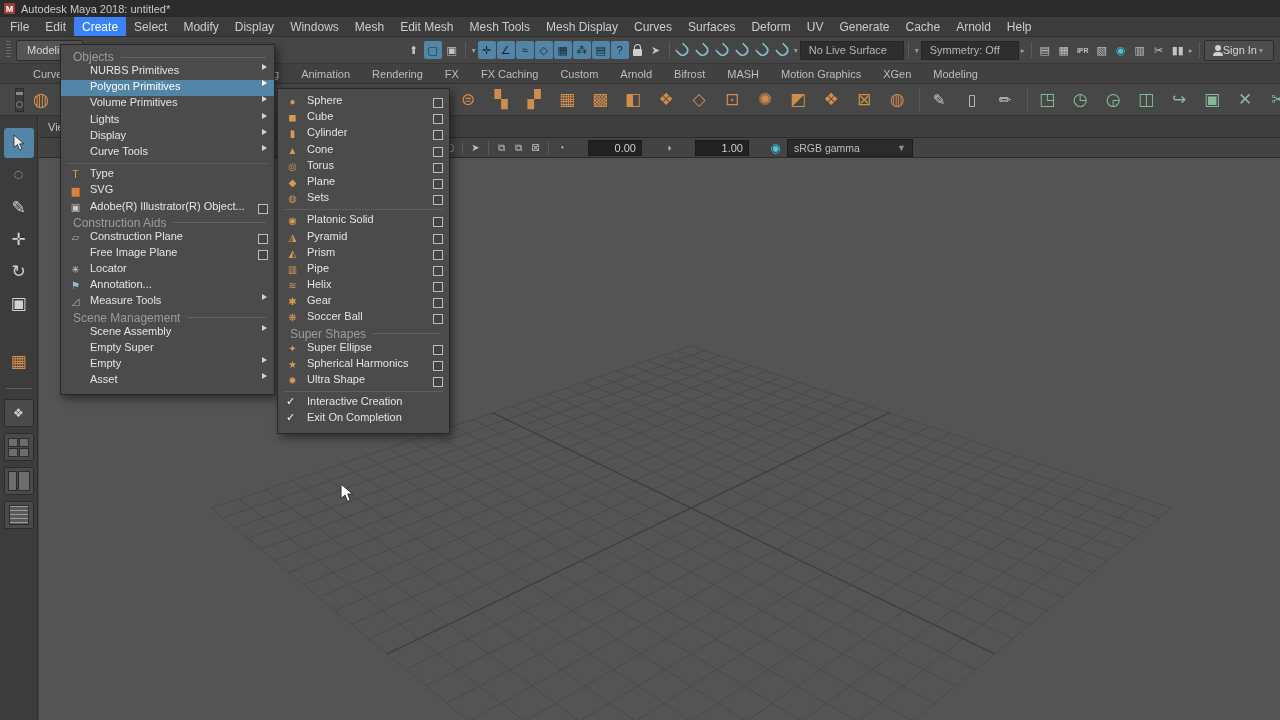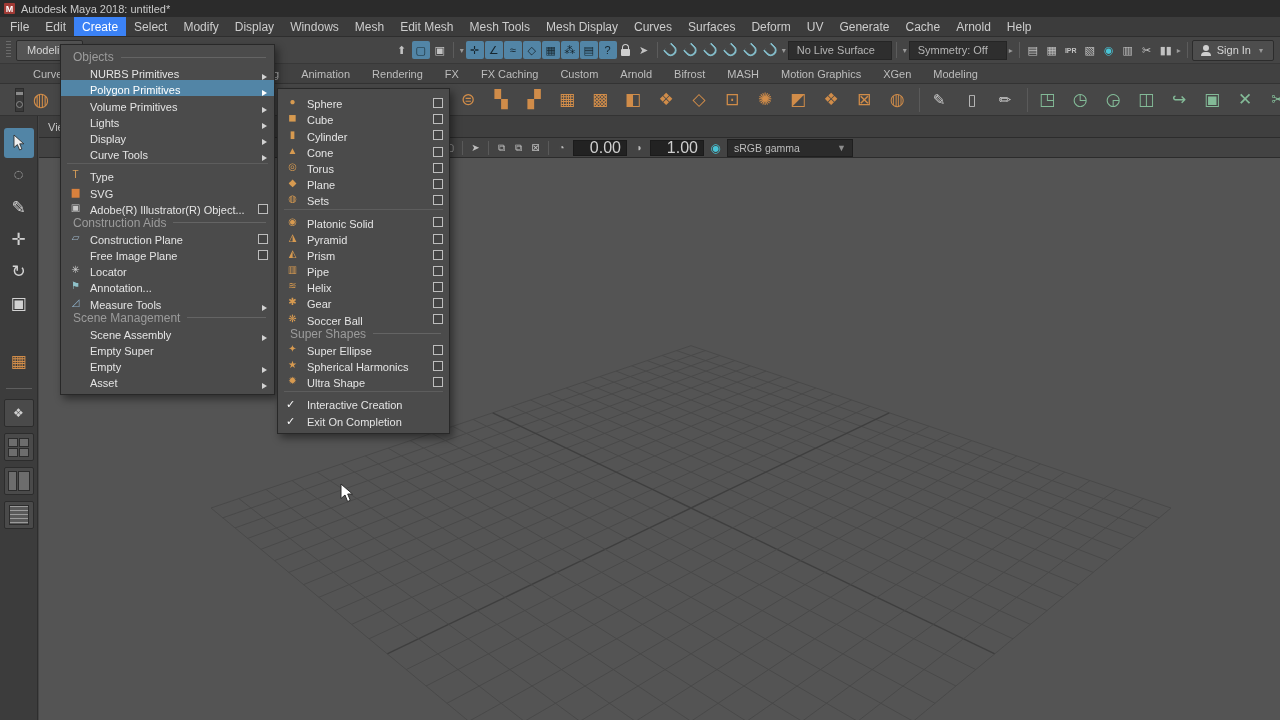--- a/index.html
+++ b/index.html
@@ -35,21 +35,21 @@
   .ic.small{font-size:7px;font-weight:bold;letter-spacing:0;}
   .magnet{display:inline-block;width:8px;height:9px;border:2px solid #82b9c6;border-bottom:none;
           border-radius:6px 6px 0 0;transform:rotate(135deg);}
   .lockb{width:9px;height:7px;background:#cfcfcf;border-radius:1px;position:relative;margin-top:4px;}
   .lockb::before{content:'';position:absolute;top:-5px;left:1px;width:5px;height:5px;
                  border:1.5px solid #cfcfcf;border-bottom:none;border-radius:4px 4px 0 0;}
   .person{width:10px;height:11px;position:relative;}
   .person::before{content:'';position:absolute;top:0;left:2px;width:6px;height:6px;border-radius:50%;background:#cfcfcf;}
   .person::after{content:'';position:absolute;bottom:0;left:0;width:10px;height:4px;border-radius:4px 4px 0 0;background:#cfcfcf;}
   #signin{height:19px;background:#4d4d4d;border:1px solid #2c2c2c;border-radius:2px;display:flex;
-          align-items:center;gap:6px;padding:0 8px;color:#d6d6d6;font-size:11px;}
+          align-items:center;padding:0 8px;color:#d6d6d6;font-size:11px;}
   
   #shelf-tabs{position:absolute;left:0;top:64px;width:100%;height:20px;background:#414141;
               display:flex;align-items:flex-end;border-bottom:1px solid #333;box-sizing:border-box;}
   .sh-tab{font-size:11px;color:#bdbdbd;padding:3px 11px;flex:0 0 auto;}
   #shelf-icons{position:absolute;left:0;top:84px;width:100%;height:32px;background:#474747;
                display:flex;align-items:center;box-sizing:border-box;padding-left:6px;border-bottom:1px solid #333;}
   .shelf-ic{width:26px;height:26px;display:flex;align-items:center;justify-content:center;
             font-size:17px;flex:0 0 auto;margin-right:7px;}
   .shelf-ic.orange{color:#d08c49;}
   .shelf-ic.gray{color:#c9c9c9;font-size:15px;}
@@ -80,34 +80,34 @@
                    background-image:repeating-linear-gradient(180deg,#9a9a9a 0 1px,transparent 1px 4px);}
   
   #panel-menubar{position:absolute;left:39px;top:116px;width:1241px;height:22px;background:#3f3f3f;
                  display:flex;align-items:center;border-bottom:1px solid #2c2c2c;box-sizing:border-box;}
   #view-menu{font-size:11px;color:#c8c8c8;padding-left:9px;}
   #panel-toolbar{position:absolute;left:39px;top:138px;width:1241px;height:20px;background:#434343;
                  display:flex;align-items:center;border-bottom:1px solid #2c2c2c;box-sizing:border-box;font-size:11px;}
   .pt-ic{width:17px;height:16px;display:flex;align-items:center;justify-content:center;color:#bdbdbd;font-size:10px;flex:0 0 auto;}
   .pt-ic.teal{color:#49c4d6;font-size:12px;}
   .pt-sep{width:1px;height:14px;background:#5a5a5a;margin:0 4px;flex:0 0 auto;}
-  .pt-input{width:42px;height:14px;background:#222;border:1px solid #1b1b1b;color:#cfcfcf;font-size:16px;
-            display:flex;align-items:center;justify-content:flex-end;padding:0 5px;margin:0 3px;}
+  .pt-input{width:42px;height:14px;background:#222;border:1px solid #1b1b1b;color:#cfcfcf;font-size:11px;
+            display:flex;align-items:center;justify-content:flex-end;padding:0 5px;margin:0 18px;}
   #colorspace{height:16px;min-width:112px;background:#2b2b2b;border:1px solid #1f1f1f;color:#bdbdbd;
               display:flex;align-items:center;justify-content:space-between;padding:0 6px;font-size:10.5px;margin-left:3px;}
   #colorspace .caret{color:#8d8d8d;font-size:9px;margin-left:10px;}
   #viewport{position:absolute;left:39px;top:158px;width:1241px;height:562px;background:#545454;overflow:hidden;}
   #grid-svg{position:absolute;left:0;top:0;}
   #vp-cursor{position:absolute;width:14px;height:20px;}
   
   .menu{position:absolute;background:#4b4b4b;border:1px solid #282828;box-shadow:3px 4px 8px rgba(0,0,0,.45);
         z-index:20;box-sizing:border-box;padding:5px 0 5px 0;}
   #create-menu{left:60px;top:44px;width:215px;}
   #poly-menu{left:277px;top:88px;width:173px;}
-  .mi{position:relative;height:16.2px;display:flex;align-items:flex-end;padding-left:29px;
+  .mi{position:relative;height:16.2px;display:flex;align-items:flex-start;padding-left:29px;
       font-size:11px;color:#e4e4e4;white-space:nowrap;}
   .mi.hl{background:#5285a6;color:#ffffff;}
   .mi .ico{position:absolute;left:6px;width:17px;text-align:center;font-size:10px;line-height:16px;}
   .mi .chk{position:absolute;left:8px;color:#fff;font-size:11px;font-weight:bold;}
   .mi .arrow{position:absolute;right:7px;width:0;height:0;border-left:5px solid #d2d2d2;
              border-top:3.5px solid transparent;border-bottom:3.5px solid transparent;}
   .mi.hl .arrow{border-left-color:#fff;}
   .mi .ob{position:absolute;right:6px;top:4px;width:8px;height:8px;border:1px solid #bdbdbd;background:#434343;}
   .mh{height:14px;display:flex;align-items:center;padding-left:12px;font-size:12px;color:#9c9c9c;white-space:nowrap;}
   .mh .line{flex:1;height:1px;background:#646464;margin:0 8px 0 7px;}

